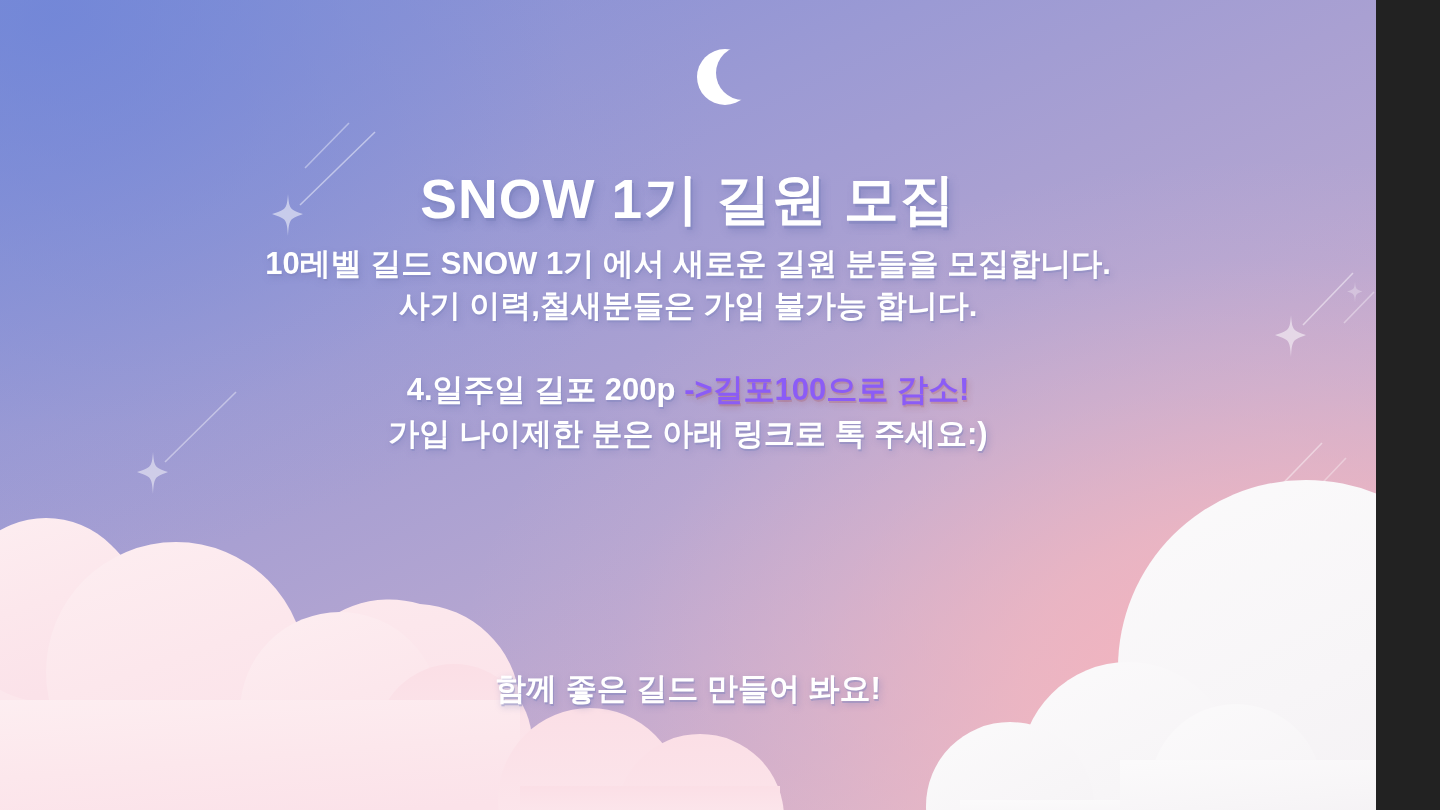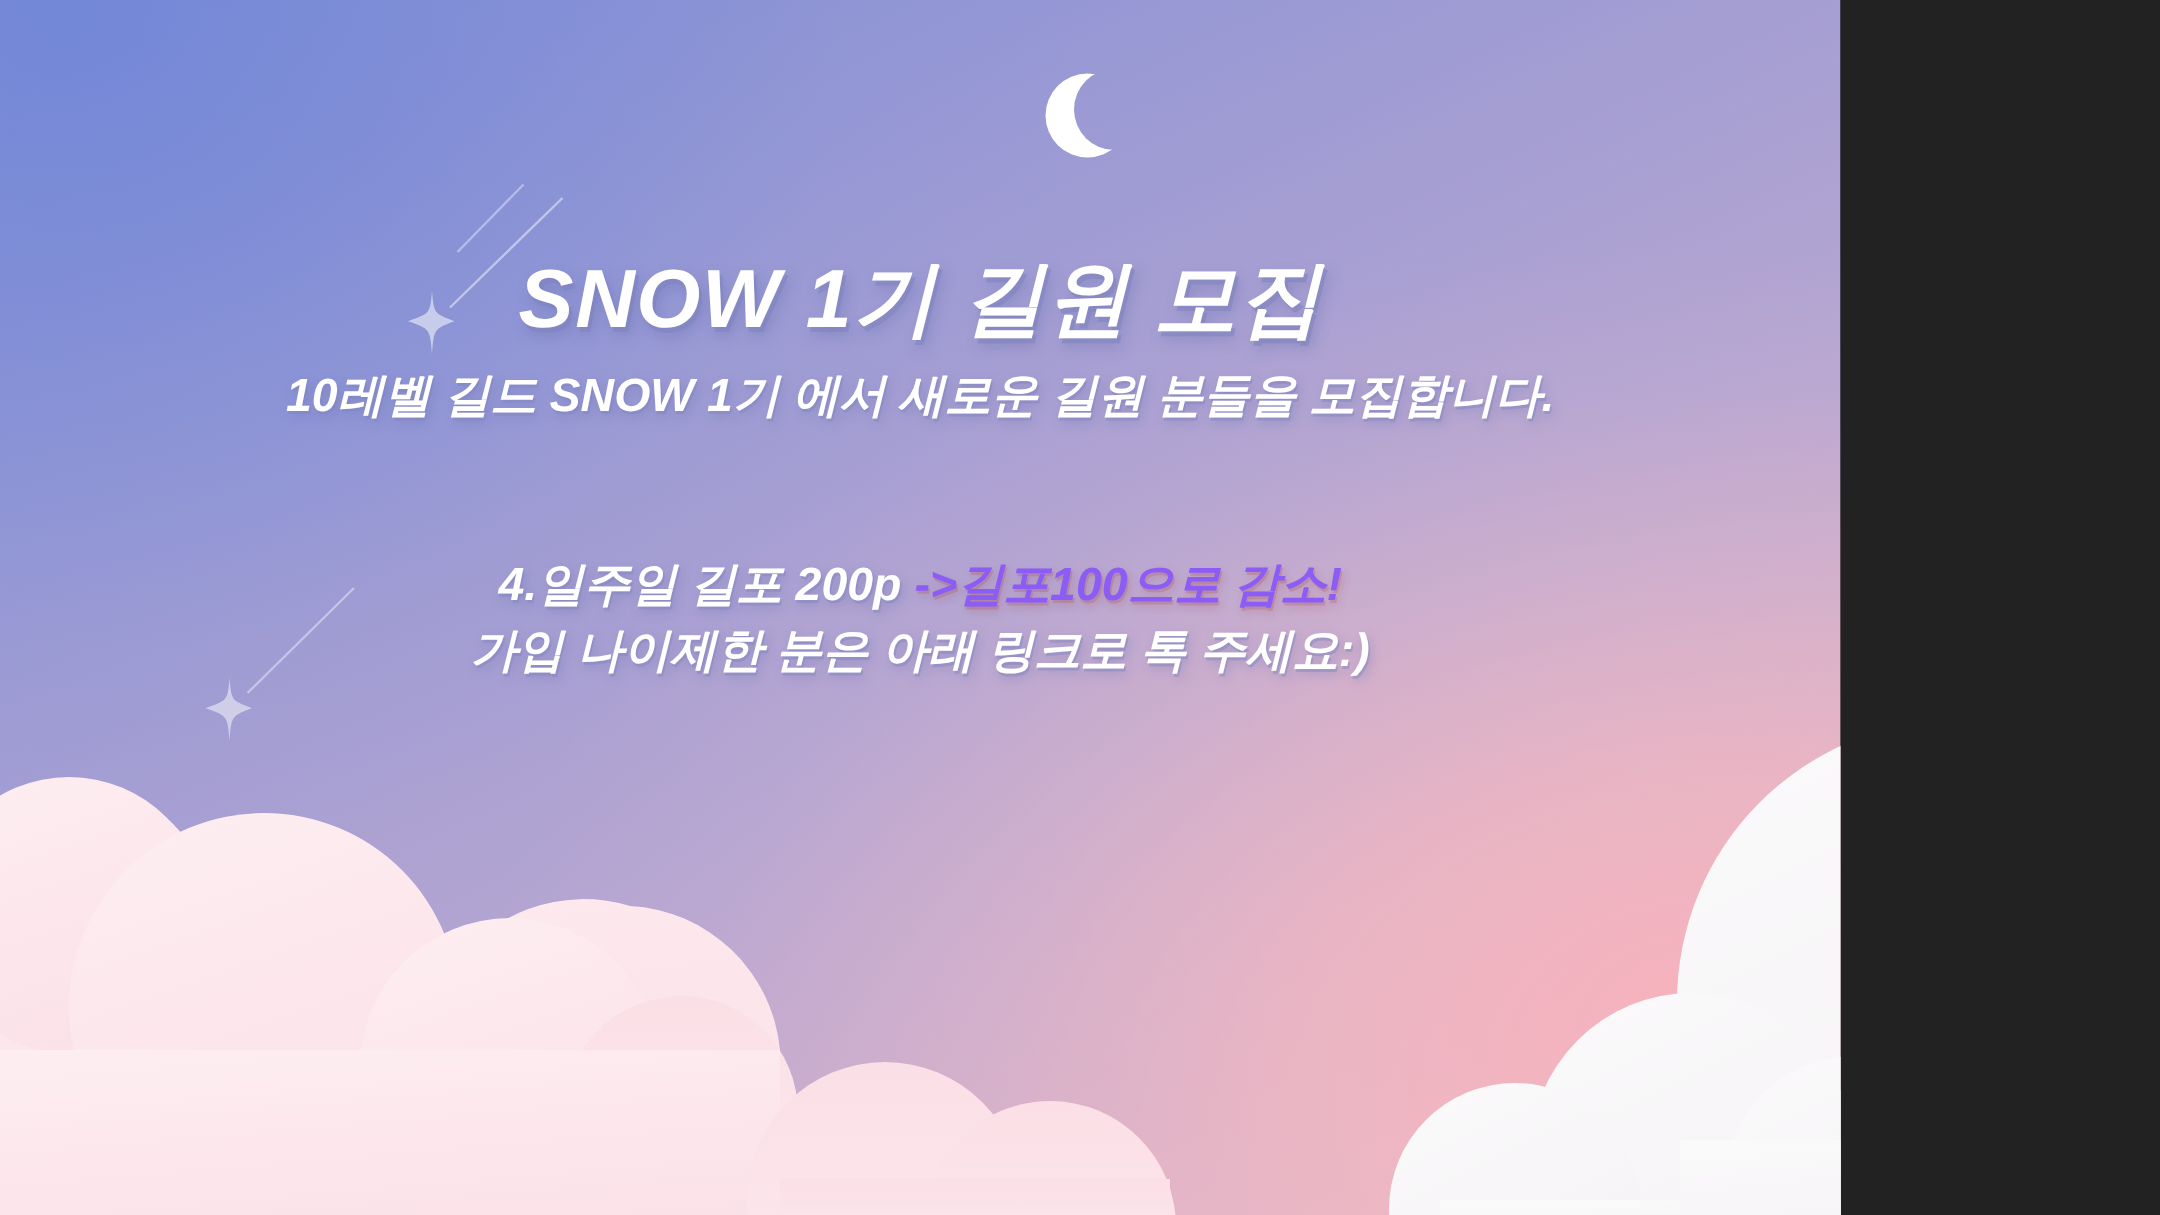--- a/index.html
+++ b/index.html
@@ -2,26 +2,25 @@
 <html><head>
 <meta charset="utf-8">
 <style>
   html, body {
     margin: 0;
     padding: 0;
     background: #222;
   }
   #poster {
     position: relative;
-    width: 1227px;
+    width: 1376px;
     height: 810px;
     overflow: hidden;
     font-family: "Liberation Sans", "DejaVu Sans", sans-serif;
     user-select: none;
-    font-style: italic;
   }
 
   
   .sky-base {
     position: absolute;
     inset: 0;
     background: linear-gradient(155deg,
         #7f8fd6 0%,
         #8b92d5 14%,
         #9b9ad4 30%,
@@ -232,29 +231,33 @@
       <rect x="1120" y="760" width="340" height="70" fill="url(#whiteCloud)"></rect>
     </g>
   </svg>
 
   <div class="content">
 
     <h1 class="headline">SNOW 1기 길원 모집</h1>
 
     <div class="body-block intro">
       <span class="line">10레벨 길드 SNOW 1기 에서 새로운 길원 분들을 모집합니다.</span>
+      <span class="line">사기 이력,철새분들은 가입 불가능 합니다.</span>
     </div>
 
     <div class="body-block rules">
 
 
       <span class="line">
         <span>4.일주일 길포 200p </span><span class="accent">-&gt;길포100으로 감소!</span>
       </span>
 
 
 
       <span class="line">가입 나이제한 분은 아래 링크로 톡 주세요:)</span>
     </div>
 
+    <div class="body-block outro">
+      <span class="line">함께 좋은 길드 만들어 봐요!</span>
+    </div>
 
   </div>
 </div>
 
 </body></html>

